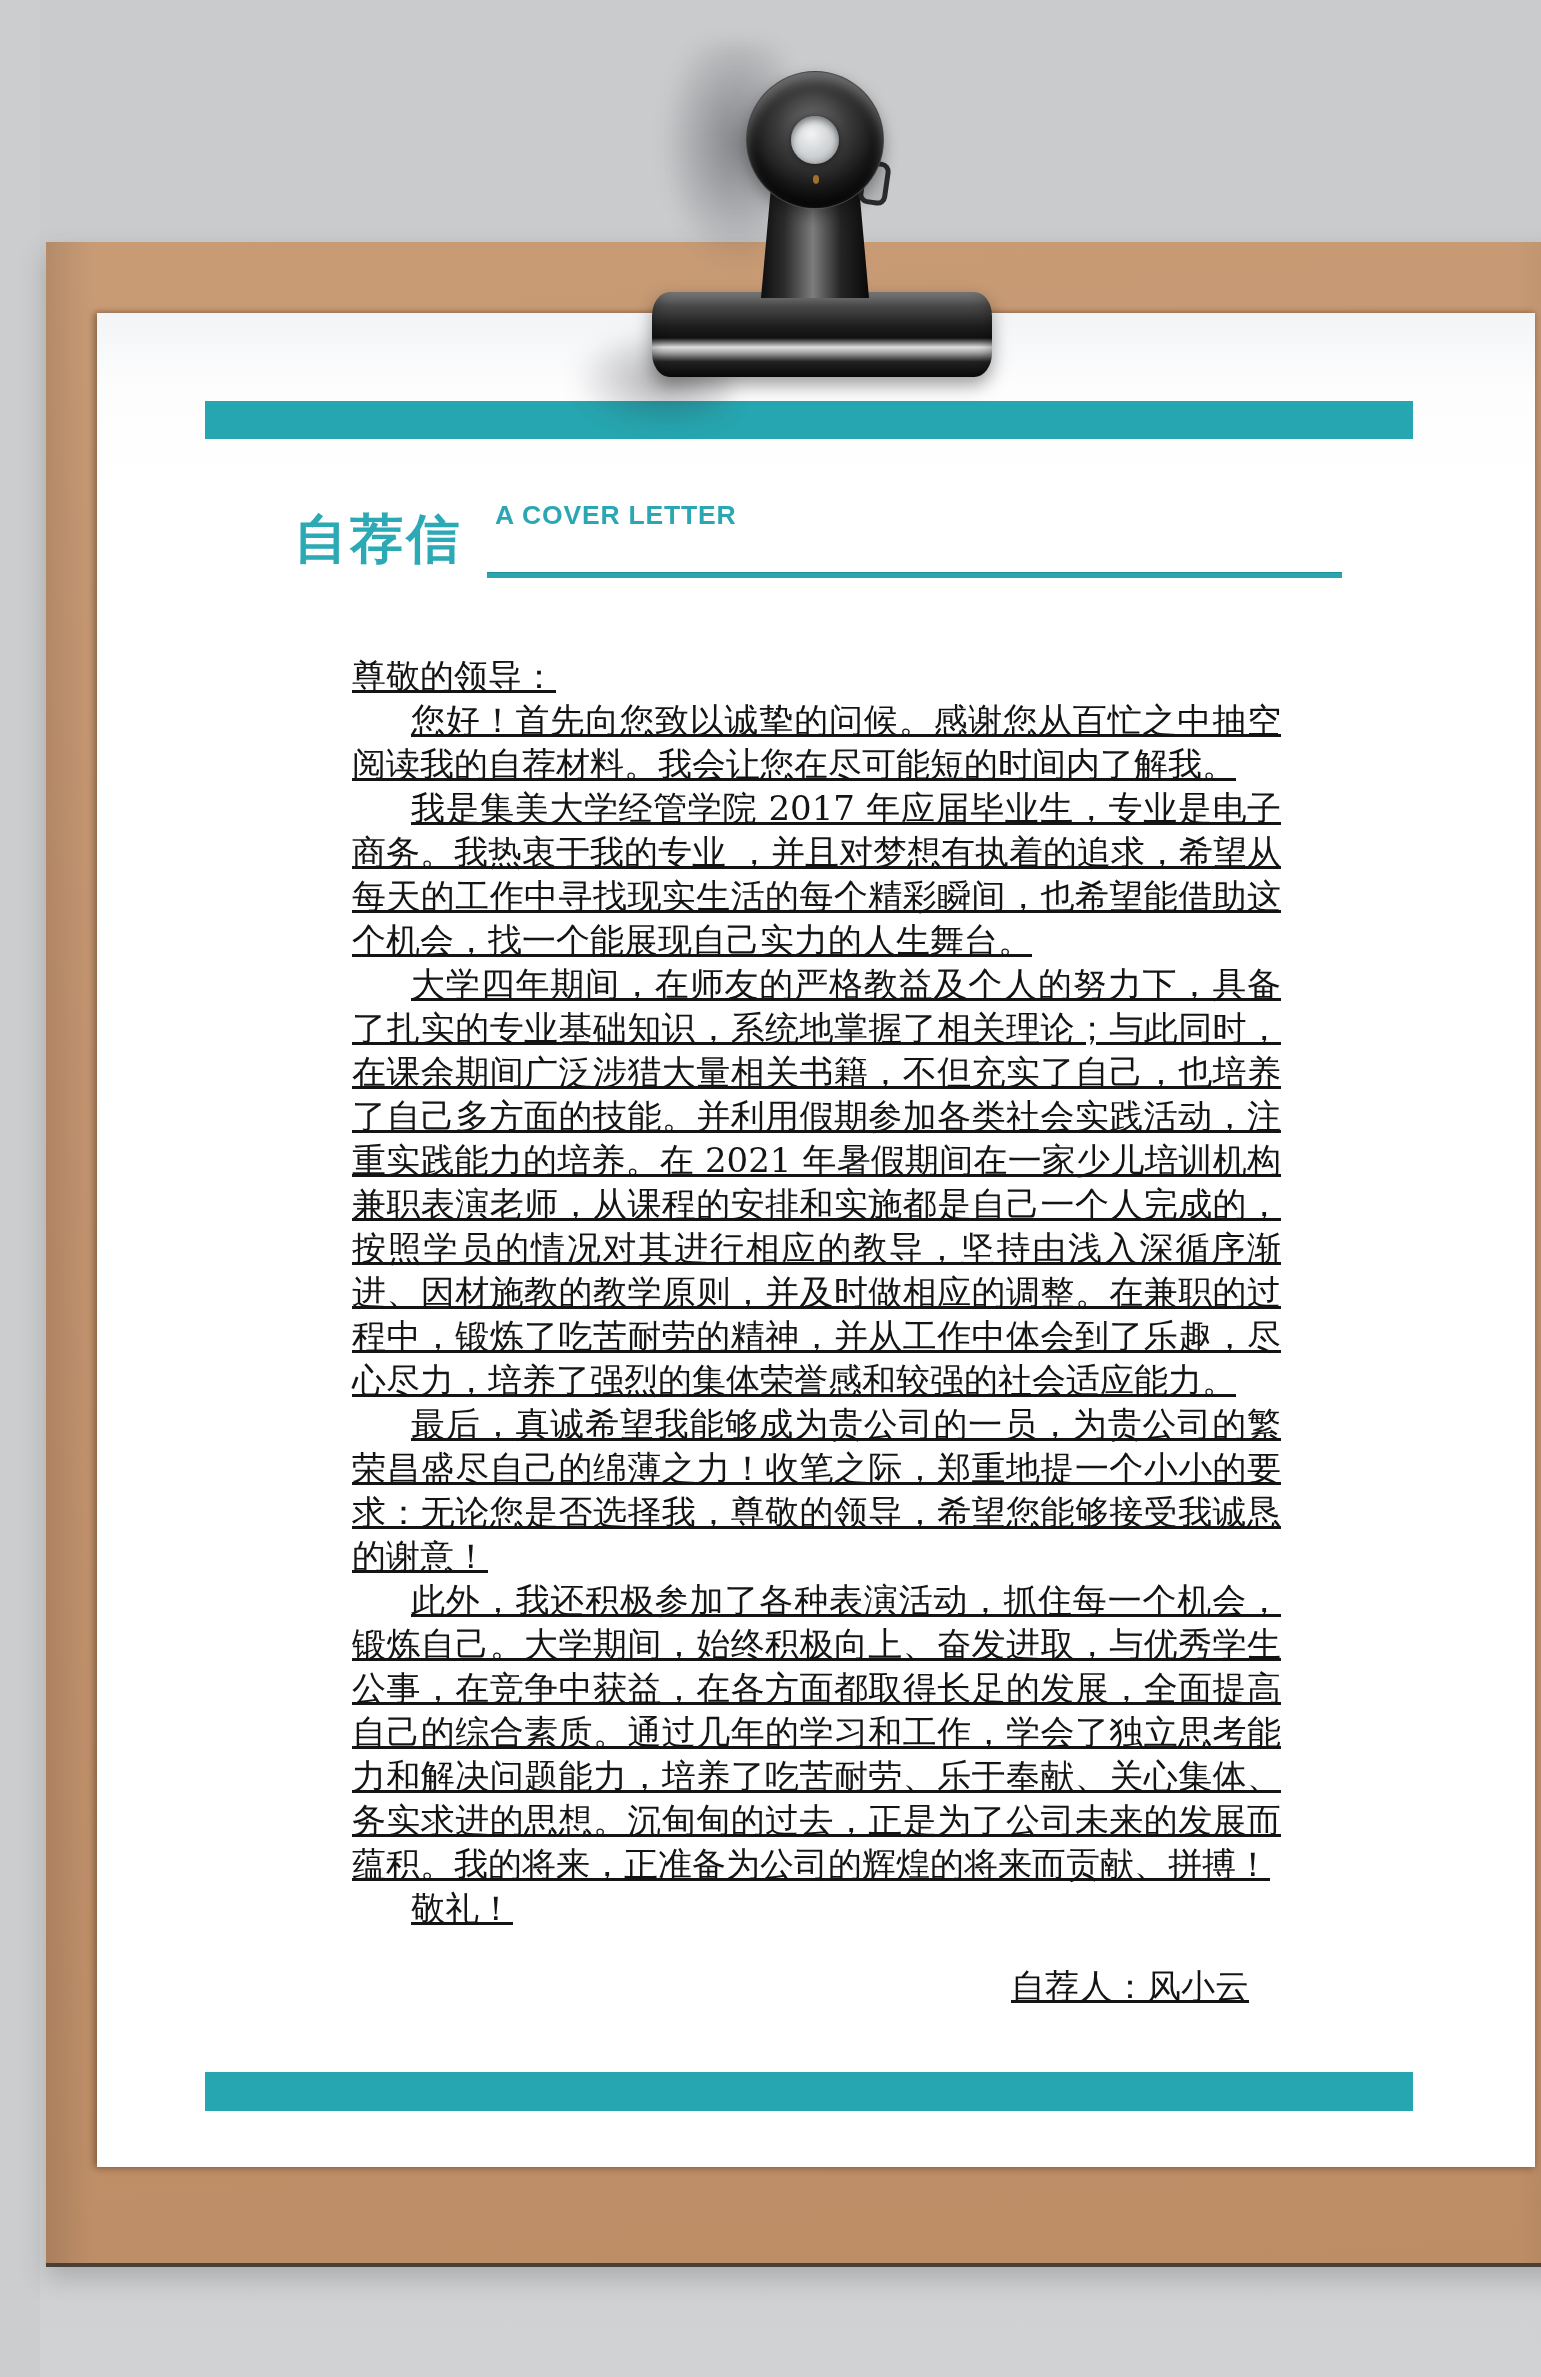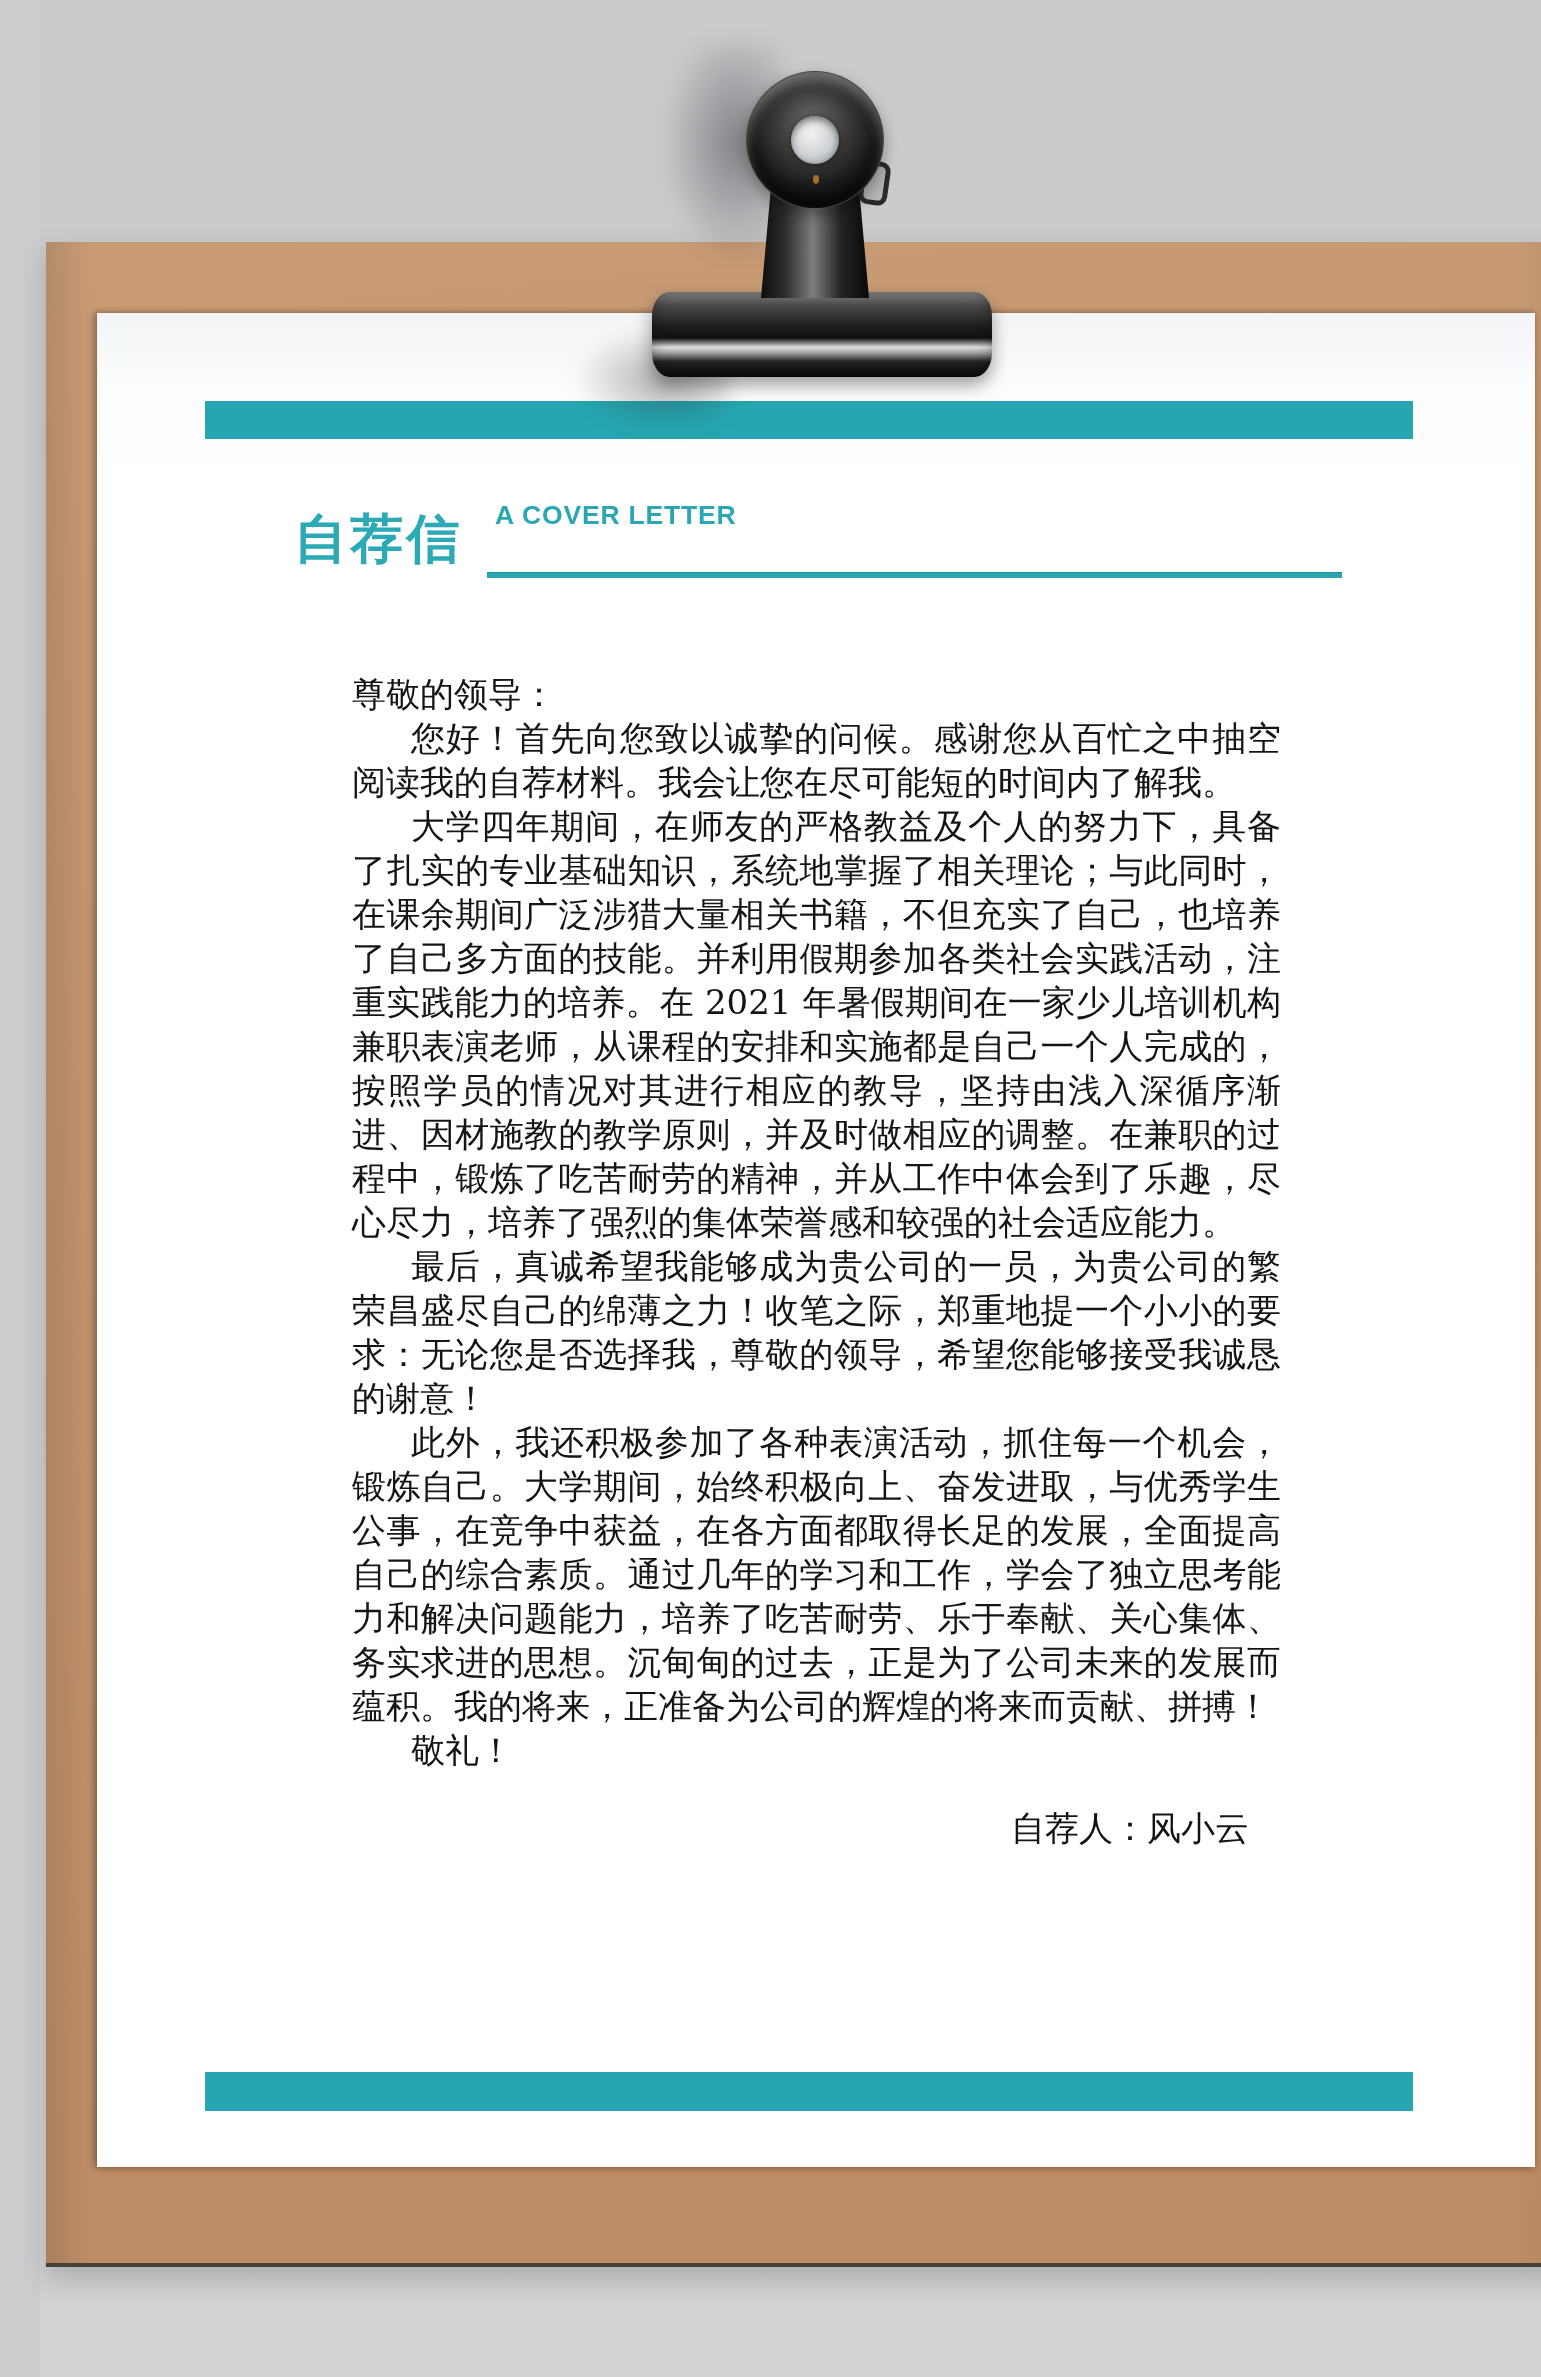--- a/index.html
+++ b/index.html
@@ -44,24 +44,25 @@
     position:absolute;left:398px;top:188px;
     font-family:"Liberation Sans","DejaVu Sans",sans-serif;
     font-size:26.5px;line-height:29px;font-weight:700;
     color:#2aa7b2;letter-spacing:0.8px;
   }
   .title-underline{
     position:absolute;left:390px;top:259px;width:855px;height:4.8px;
     background:#29a5af;border-top:0.8px solid #1f8f99;
   }
   .letter-body{
-    position:absolute;left:255px;top:359px;width:929px;
+    position:absolute;left:255px;top:341px;width:929px;
     font-family:"DejaVu Serif","Liberation Serif",serif;
     font-size:34px;line-height:44px;color:#141414;
     text-align:justify;
+    text-decoration:underline;
   }
   .letter-body p{margin:0;}
   .letter-body p.indent{text-indent:59px;}
   .closing-pre{margin-top:44px !important;}
   .signature{text-align:right;padding-right:32px;margin-top:34px !important;}
   
   .clip-shadow-wall{
     position:absolute;left:620px;top:42px;width:128px;height:225px;
     background:radial-gradient(ellipse at 60% 45%,rgba(45,45,50,.45) 0%,rgba(45,45,50,0) 70%);
     filter:blur(8px);
@@ -115,20 +116,21 @@
   <div class="paper">
     <div class="accent-bar top"></div>
 
     <div class="title-cn">自荐信</div>
     <div class="title-en">A COVER LETTER</div>
     <div class="title-underline"></div>
 
     <div class="letter-body">
       <p>尊敬的领导：</p>
       <p class="indent">您好！首先向您致以诚挚的问候。感谢您从百忙之中抽空阅读我的自荐材料。我会让您在尽可能短的时间内了解我。</p>
+      <p class="indent">我是集美大学经管学院 2017 年应届毕业生，专业是电子商务。我热衷于我的专业 ，并且对梦想有执着的追求，希望从每天的工作中寻找现实生活的每个精彩瞬间，也希望能借助这个机会，找一个能展现自己实力的人生舞台。</p>
       <p class="indent">大学四年期间，在师友的严格教益及个人的努力下，具备了扎实的专业基础知识，系统地掌握了相关理论；与此同时，在课余期间广泛涉猎大量相关书籍，不但充实了自己，也培养了自己多方面的技能。并利用假期参加各类社会实践活动，注重实践能力的培养。在 2021 年暑假期间在一家少儿培训机构兼职表演老师，从课程的安排和实施都是自己一个人完成的，按照学员的情况对其进行相应的教导，坚持由浅入深循序渐进、因材施教的教学原则，并及时做相应的调整。在兼职的过程中，锻炼了吃苦耐劳的精神，并从工作中体会到了乐趣，尽心尽力，培养了强烈的集体荣誉感和较强的社会适应能力。</p>
       <p class="indent">最后，真诚希望我能够成为贵公司的一员，为贵公司的繁荣昌盛尽自己的绵薄之力！收笔之际，郑重地提一个小小的要求：无论您是否选择我，尊敬的领导，希望您能够接受我诚恳的谢意！</p>
       <p class="indent">此外，我还积极参加了各种表演活动，抓住每一个机会，锻炼自己。大学期间，始终积极向上、奋发进取，与优秀学生公事，在竞争中获益，在各方面都取得长足的发展，全面提高自己的综合素质。通过几年的学习和工作，学会了独立思考能力和解决问题能力，培养了吃苦耐劳、乐于奉献、关心集体、务实求进的思想。沉甸甸的过去，正是为了公司未来的发展而蕴积。我的将来，正准备为公司的辉煌的将来而贡献、拼搏！</p>
       <p class="indent">敬礼！</p>
       <p class="signature">自荐人：风小云</p>
     </div>
 
     <div class="accent-bar bottom"></div>
   </div>
 

